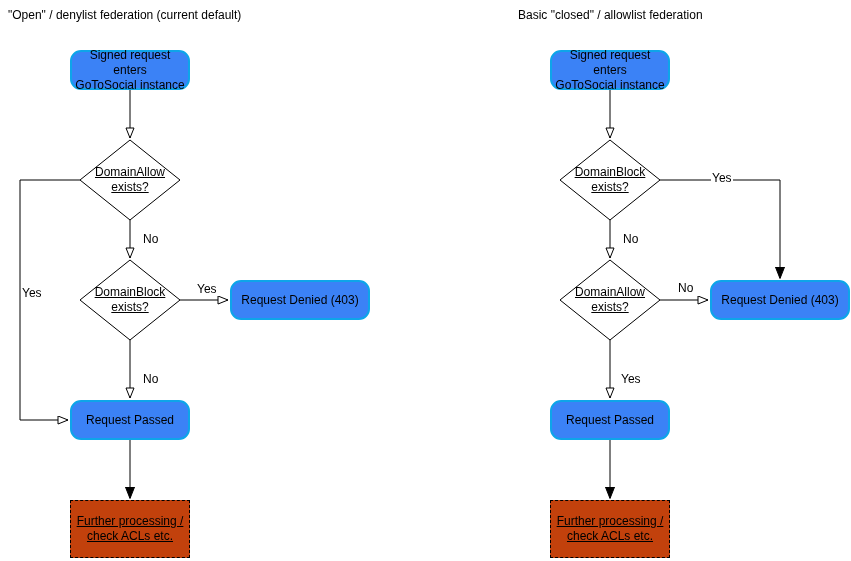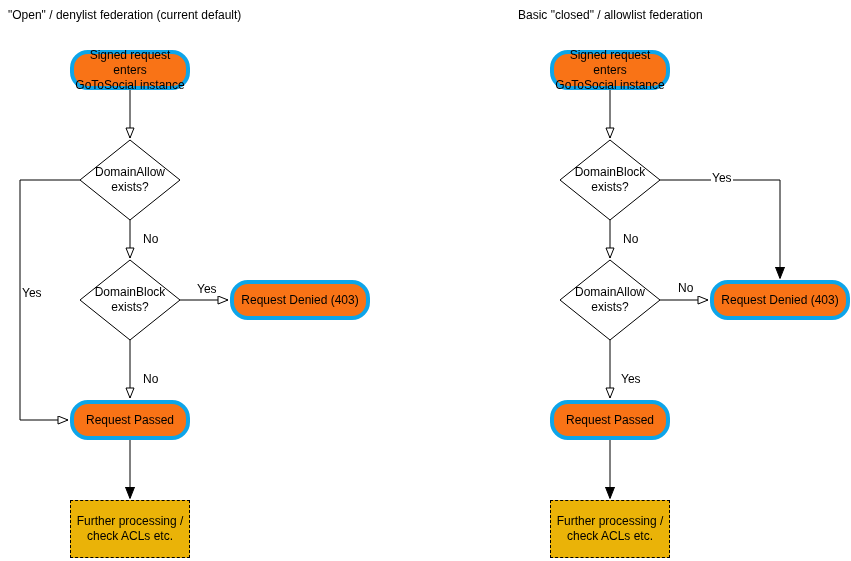--- a/index.html
+++ b/index.html
@@ -23,32 +23,34 @@
     position: absolute;
     box-sizing: border-box;
     display: flex;
     align-items: center;
     justify-content: center;
     text-align: center;
     white-space: pre-line;
     line-height: 15px;
   }
   .box {
-    background: #f97316;
-    border: 4px solid #0ea5e9;
-    border-radius: 18px;
+    background: #3b82f6;
+    border: 2px solid #0ea5e9;
+    border-radius: 11px;
   }
   .dashed-box {
-    background: #eab308;
+    background: #c2410c;
     border: 1px dashed #000000;
     border-radius: 0;
+    text-decoration: underline;
   }
   .diamond-label {
     background: transparent;
     border: none;
+    text-decoration: underline;
   }
   .edge-label {
     position: absolute;
     line-height: 13px;
     background: #ffffff;
     padding: 0 1px;
     white-space: pre;
     text-align: right;
   }
   .edge-label.no-bg { background: transparent; }

